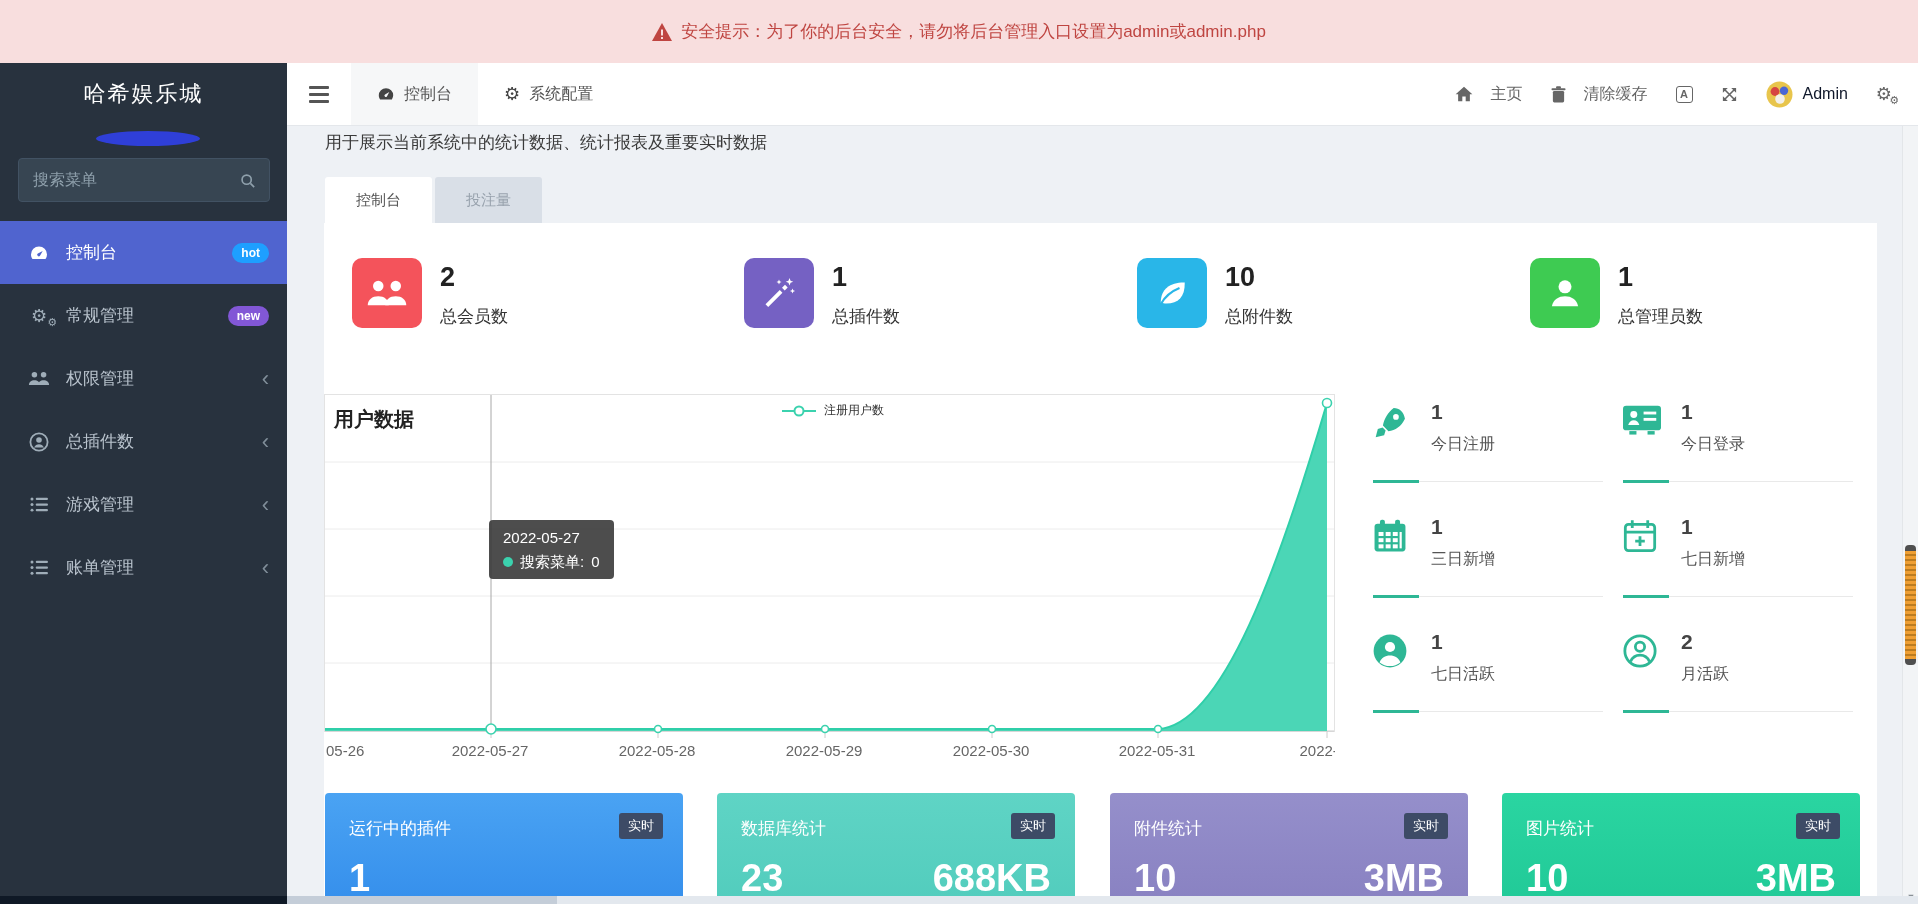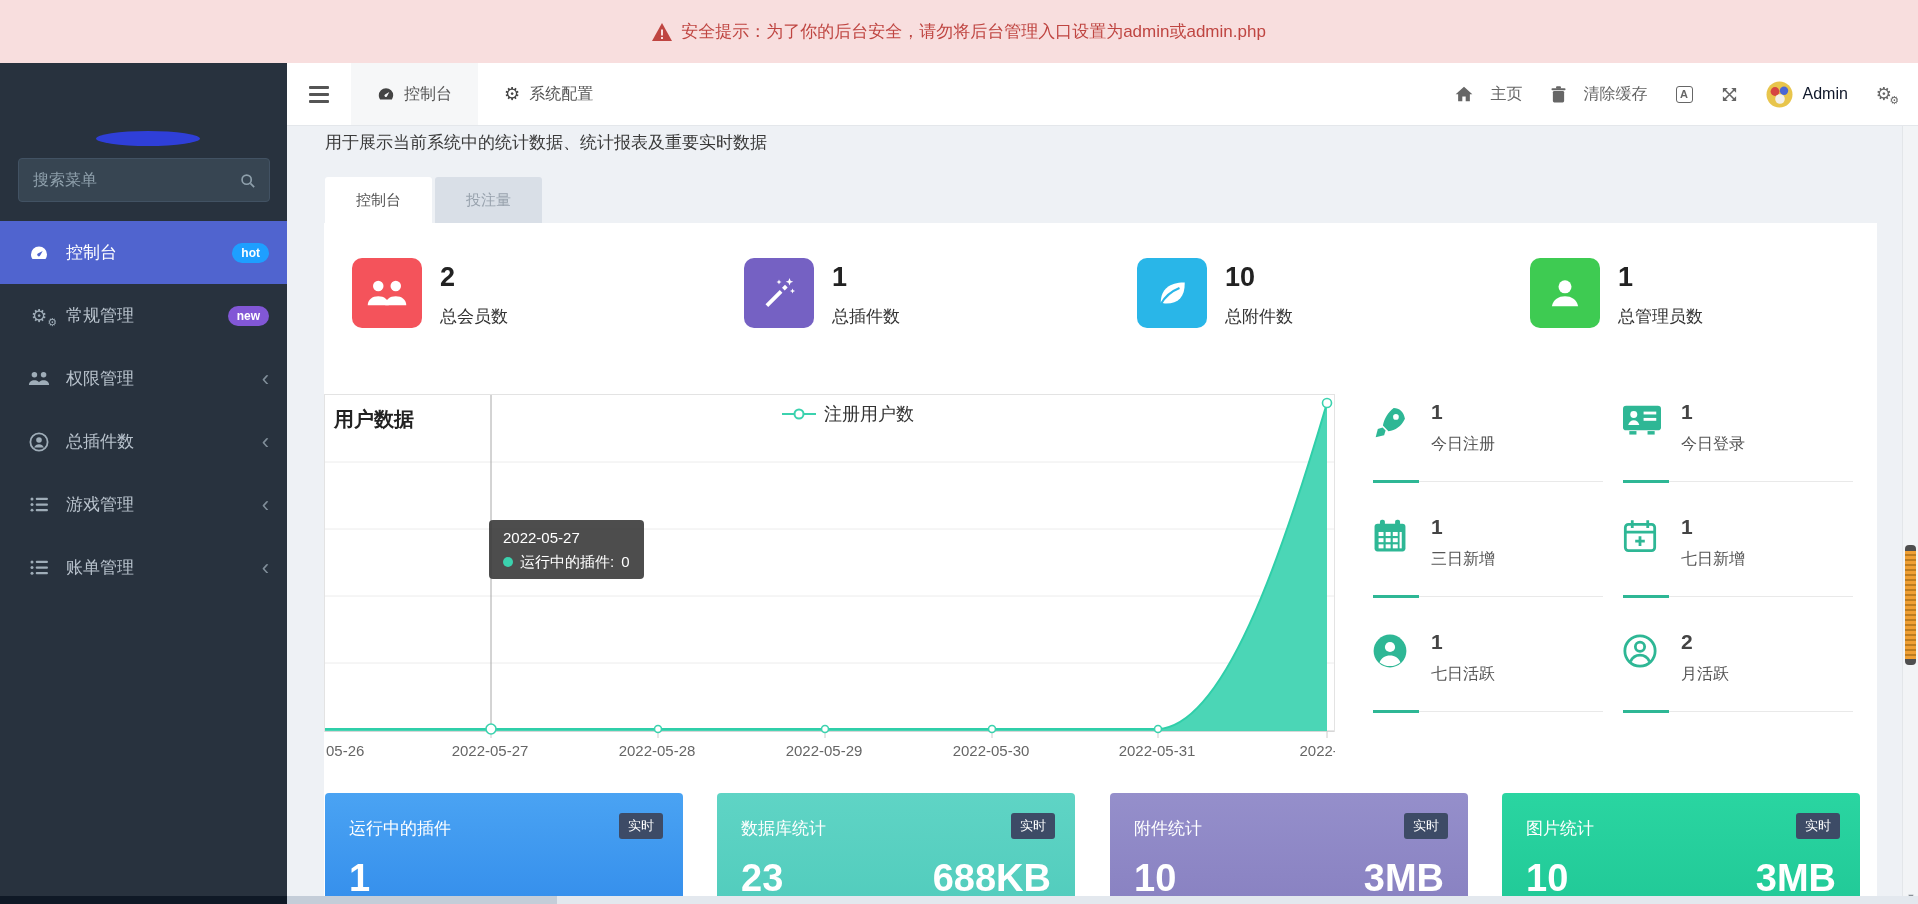--- a/index.html
+++ b/index.html
@@ -107,21 +107,21 @@
   .stat .slab { font-size:17px; color:#333; margin-top:14px; }
   #stat0 { left:28px; } #stat1 { left:420px; } #stat2 { left:813px; } #stat3 { left:1206px; }
 
   
   #chart {
     position:absolute; left:0; top:171px; width:1011px; height:375px;
     overflow:hidden;
   }
   #chart .plotbox { position:absolute; left:0; top:0; width:1011px; height:338px; border:1px solid #e3e3e3; background:#fff; }
   #chart-title { position:absolute; left:10px; top:12px; font-size:20px; font-weight:bold; color:#222; }
-  #legend { position:absolute; left:458px; top:8px; display:flex; align-items:center; gap:8px; font-size:18px; color:#333; }
+  #legend { position:absolute; left:458px; top:8px; display:flex; align-items:center; gap:8px; font-size:12px; color:#333; }
   #tooltip {
     position:absolute; left:165px; top:126px;
     background:rgba(50,50,50,.87); color:#fff; border-radius:4px;
     padding:10px 14px; font-size:15px; line-height:1; z-index:5;
   }
   #tooltip .tline2 { display:flex; align-items:center; gap:7px; margin-top:9px; }
   #tooltip .tdot { width:10px; height:10px; border-radius:50%; background:#3bd2ae; }
   .xlab { position:absolute; top:348px; font-size:15px; color:#666; width:90px; text-align:center; }
 
   
@@ -172,20 +172,21 @@
 <div id="banner">
   <svg width="20" height="18" viewBox="0 0 20 18">
       <path d="M10 0L20 18H0z" fill="#bf4541"></path>
       <rect x="9" y="6.5" width="2" height="6" fill="#f8dede"></rect>
       <rect x="9" y="14" width="2" height="2" fill="#f8dede"></rect>
     </svg>
   <span>安全提示：为了你的后台安全，请勿将后台管理入口设置为admin或admin.php</span>
 </div>
 
 <div id="sidebar">
+  <div class="sb-title">哈希娱乐城</div>
   <div class="sb-logo-partial"></div>
   <div class="sb-search">
     <input placeholder="搜索菜单" style="">
     <svg width="17" height="17" viewBox="0 0 18 18" fill="none" stroke="#8fa0ac" stroke-width="2">
         <circle cx="8" cy="8" r="5.5"></circle>
         <path d="M12.5 12.5L17 17"></path>
       </svg>
   </div>
   <div id="sb-menu">
     <div class="sb-item active">
@@ -402,21 +403,21 @@
       <svg width="34" height="12">
           <line x1="0" y1="6" x2="34" y2="6" stroke="#3bd2ae" stroke-width="2"></line>
           <circle cx="17" cy="6" r="4.5" fill="#fff" stroke="#3bd2ae" stroke-width="2"></circle>
         </svg>
       <span>注册用户数</span>
     </div>
     <div id="tooltip">
       <div>2022-05-27</div>
       <div class="tline2">
         <span class="tdot"></span>
-        <span>运行中的插件:</span>
+        <span>搜索菜单:</span>
         <span>0</span>
       </div>
     </div>
     <div class="xlab" style="left:2px; text-align:left;">05-26</div>
     <div class="xlab" style="left:121px;">2022-05-27</div>
     <div class="xlab" style="left:288px;">2022-05-28</div>
     <div class="xlab" style="left:455px;">2022-05-29</div>
     <div class="xlab" style="left:622px;">2022-05-30</div>
     <div class="xlab" style="left:788px;">2022-05-31</div>
     <div class="xlab" style="left:958px;">2022-06</div>

